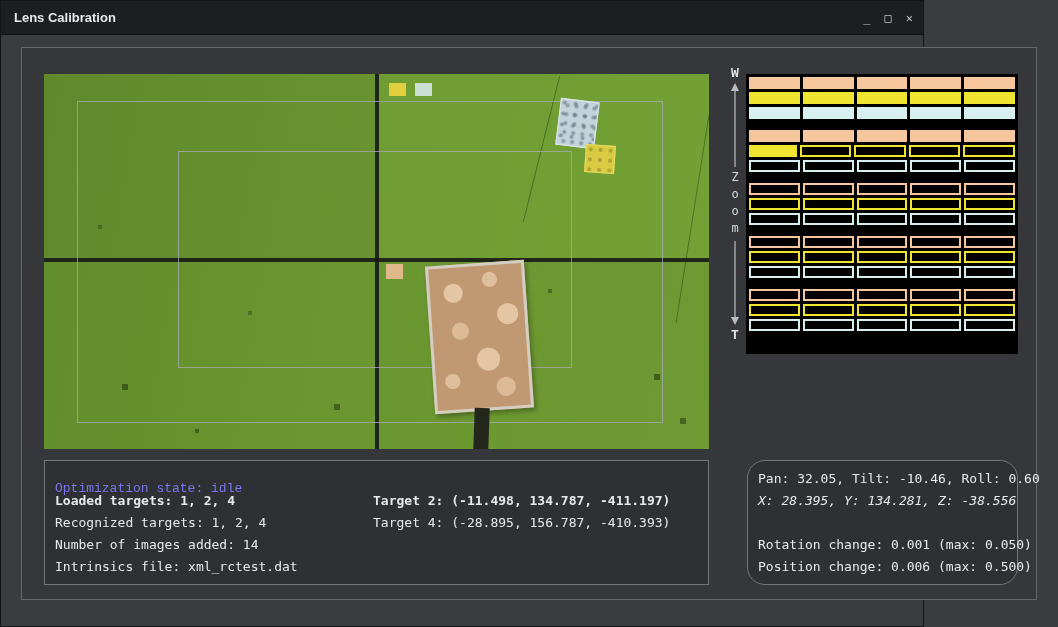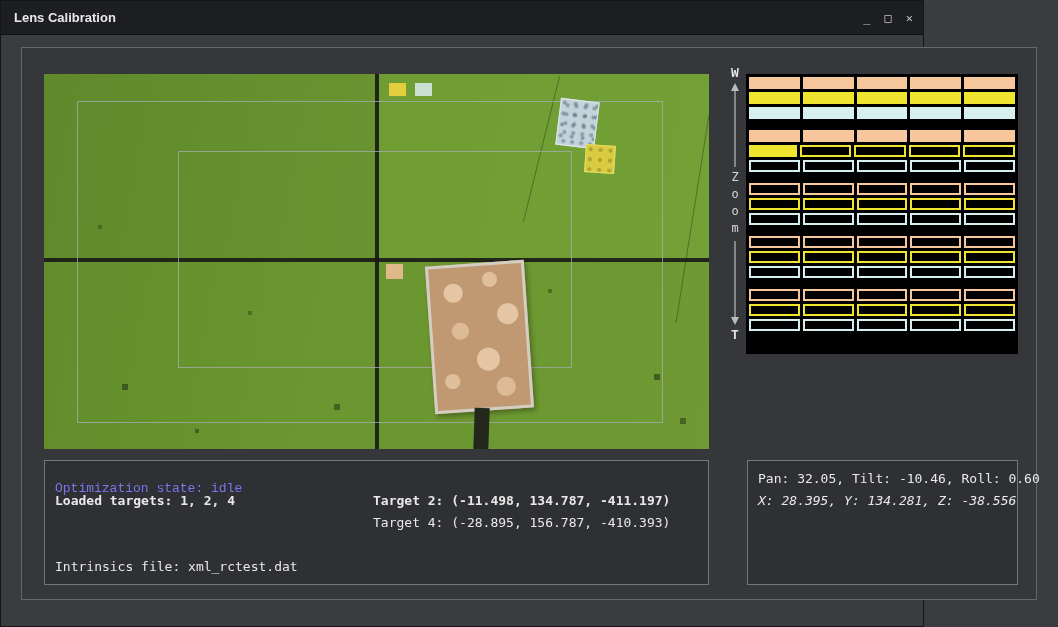--- a/index.html
+++ b/index.html
@@ -72,21 +72,21 @@
   .zoom-grid{position:absolute;left:724px;top:26px;width:272px;height:280px;background:#000;padding:3px;box-sizing:border-box;display:flex;flex-direction:column;}
   .grid-group{margin-bottom:11px;}
   .grid-group:last-child{margin-bottom:0;}
   .grid-row{display:flex;gap:3px;margin-bottom:3px;}
   .grid-row:last-child{margin-bottom:0;}
   .grid-cell{flex:1;height:12px;box-sizing:border-box;background:#000;}
 
   
   .infobox{position:absolute;background:#2e3033;border:1px solid #73767b;box-sizing:border-box;color:#e9e9e9;font-size:13px;}
   .status-box{left:22px;top:412px;width:665px;height:125px;}
-  .camera-box{left:725px;top:412px;width:271px;height:125px;}
+  .camera-box{left:725px;top:412px;width:271px;height:125px;border-radius:18px;}
   .infobox .line{position:absolute;white-space:nowrap;line-height:18px;}
   .status-col .line{left:10px;}
   .status-box .line.r0{top:19px;font-family:Liberation Mono, monospace;}  .status-box .line.r1{top:31px;font-weight:bold;}
   .status-box .line.r2{top:53px;} .status-box .line.r3{top:75px;}
   .status-box .line.r4{top:97px;text-align:right;}
   .status-box .tline{left:328px;}
   .camera-box .line{left:10px;}
   .camera-box .line.r0{top:9px;}  .camera-box .line.r1{top:31px;font-style:italic;}
   .camera-box .line.r2{top:53px;} .camera-box .line.r3{top:75px;}
   .camera-box .line.r4{top:97px;}
@@ -254,24 +254,28 @@
             <div class="grid-cell" style="border: 2px solid rgb(216, 239, 239);"></div>
             <div class="grid-cell" style="border: 2px solid rgb(216, 239, 239);"></div>
             <div class="grid-cell" style="border: 2px solid rgb(216, 239, 239);"></div>
           </div>
         </div>
       </div>
 
     <div class="infobox status-box status-col">
       <div class="line r0" style="color: rgb(122, 118, 240);">Optimization state: idle</div>
       <div class="line r1">Loaded targets: 1, 2, 4</div>
+      <div class="line r2">Recognized targets: 1, 2, 4</div>
+      <div class="line r3">Number of images added: 14</div>
       <div class="line r4">Intrinsics file: xml_rctest.dat</div>
       <div class="line r1 tline">Target 2: (-11.498, 134.787, -411.197)</div>
       <div class="line r2 tline">Target 4: (-28.895, 156.787, -410.393)</div>
     </div>
 
     <div class="infobox camera-box">
       <div class="line r0">Pan: 32.05, Tilt: -10.46, Roll: 0.60</div>
       <div class="line r1">X: 28.395, Y: 134.281, Z: -38.556</div>
+      <div class="line r3">Rotation change: 0.001 (max: 0.050)</div>
+      <div class="line r4">Position change: 0.006 (max: 0.500)</div>
     </div>
 
   </div>
 </div>
 
 </body></html>

